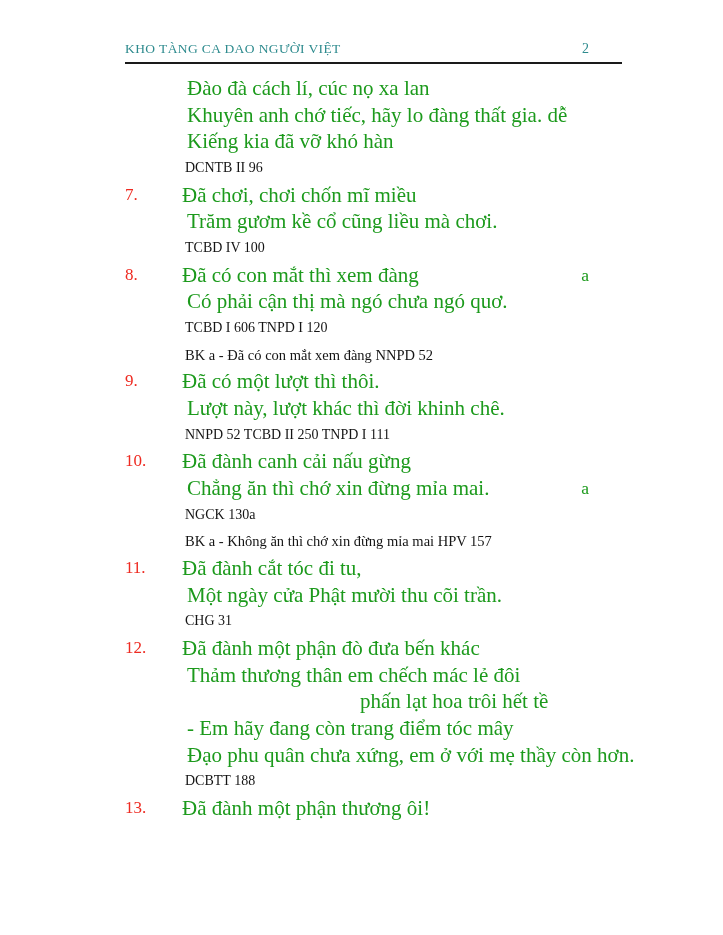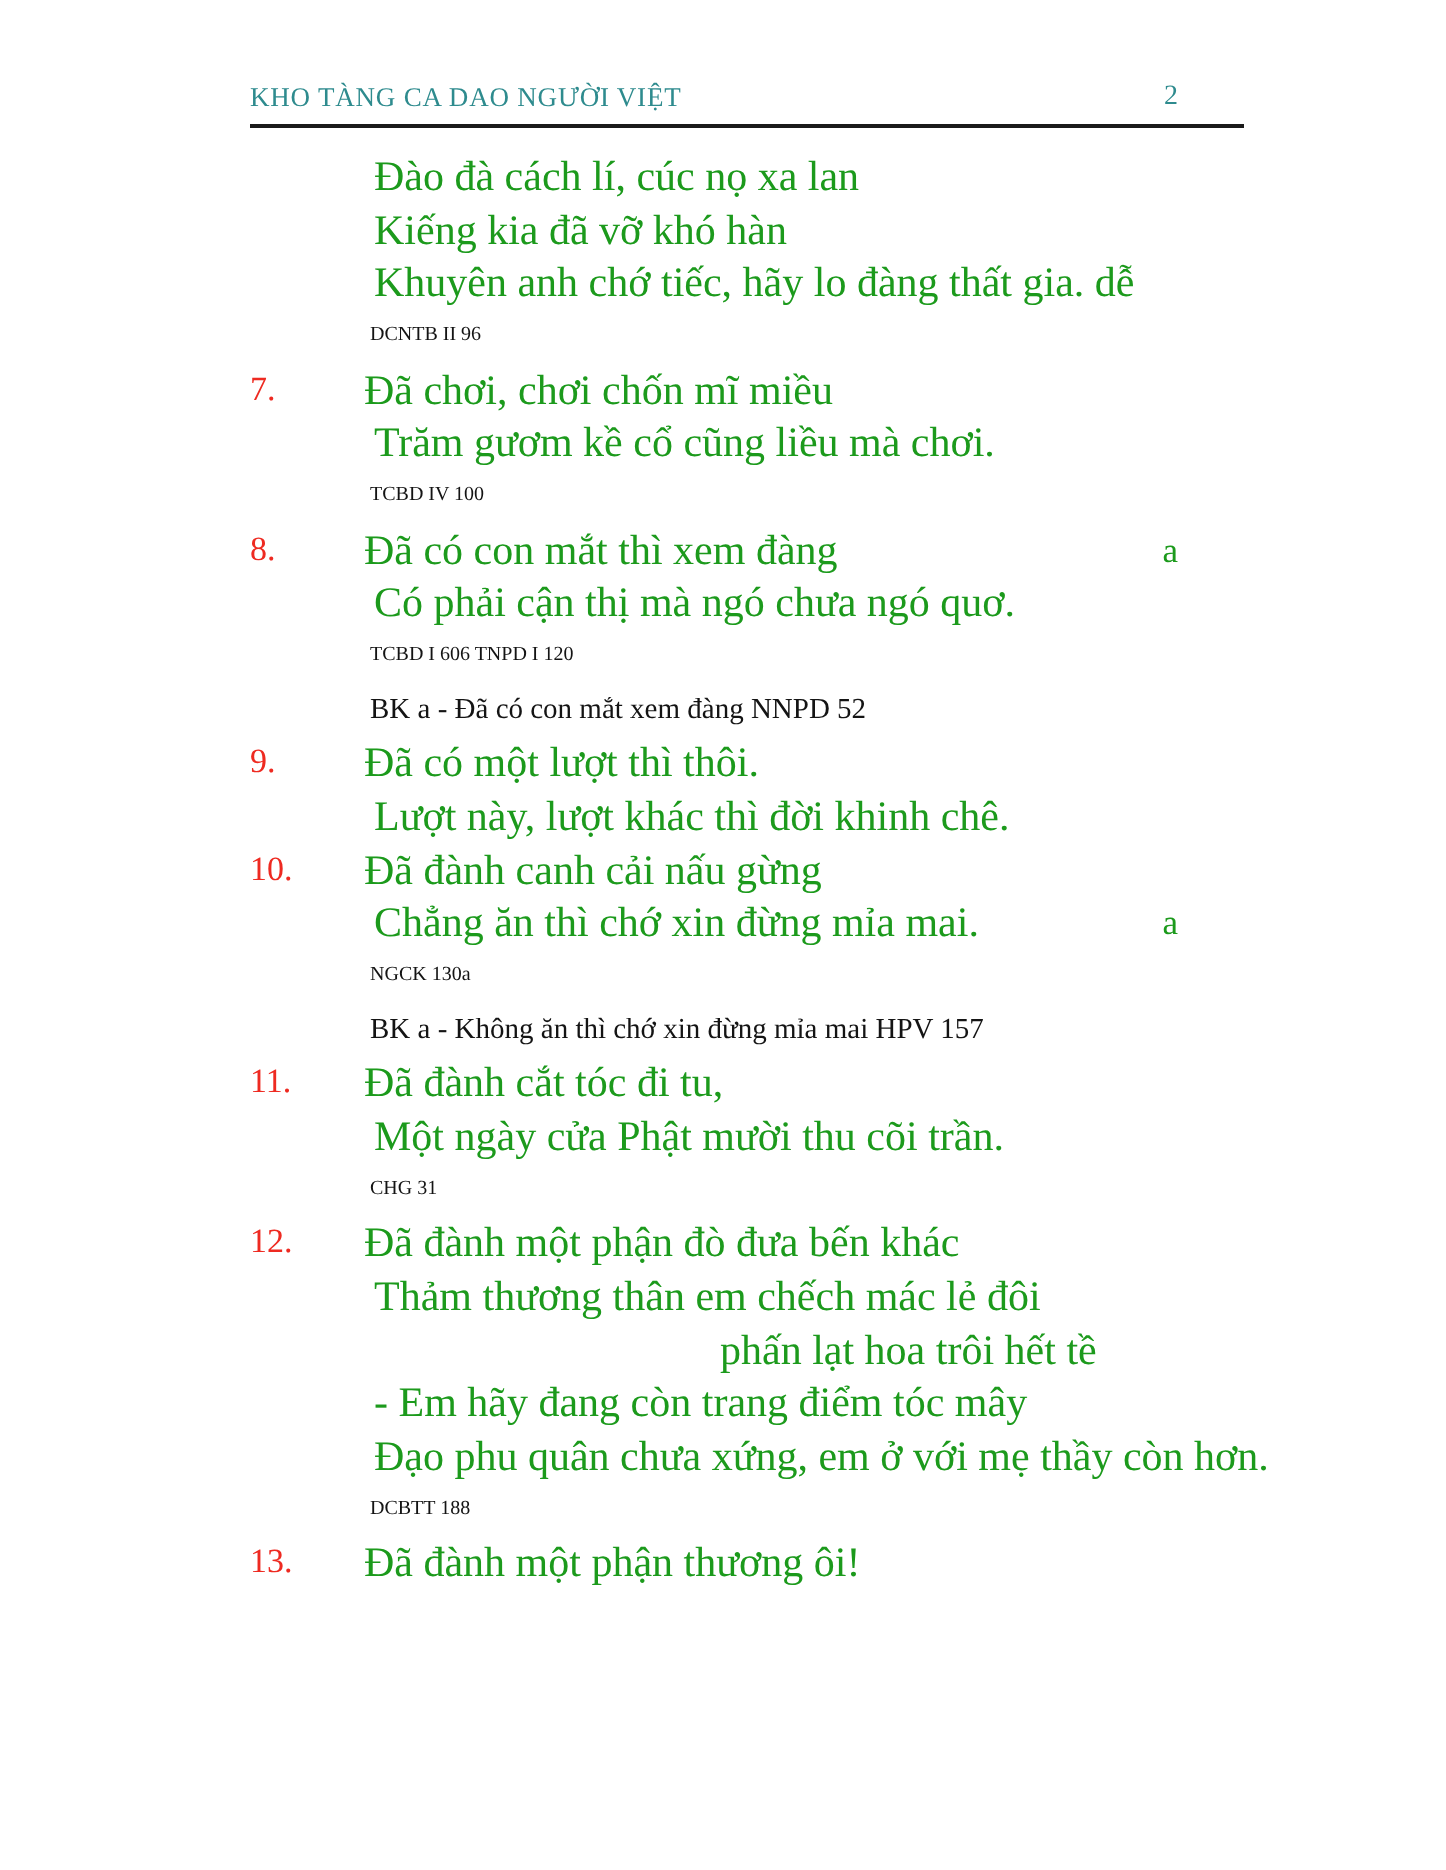--- a/index.html
+++ b/index.html
@@ -63,21 +63,21 @@
     position: absolute;
     left: 187px;
   }
   .row.numbered .txt { left: 182px; }
   .row.verse .txt {
     color: var(--green);
     font-size: 21px;
   }
   .row.ref .txt {
     color: var(--ink);
-    font-size: 10px;
+    font-size: 14px;
     left: 185px;
   }
   .row.bk .txt {
     color: var(--ink);
     font-size: 14.5px;
     left: 185px;
   }
   .row.deep .txt { left: 360px; }
   .right-mark {
     position: absolute;
@@ -93,24 +93,24 @@
   <div id="header">
     <span id="header-title">KHO TÀNG CA DAO NGƯỜI VIỆT</span>
     <span id="page-number">2</span>
     <div id="header-rule"></div>
   </div>
   <div id="rows">
       <div class="row verse">
         <span class="txt">Đào đà cách lí, cúc nọ xa lan</span>
       </div>
       <div class="row verse">
-        <span class="txt">Kiếng kia đã vỡ khó hàn</span>
+        <span class="txt">Khuyên anh chớ tiếc, hãy lo đàng thất gia. dễ</span>
       </div>
       <div class="row verse">
-        <span class="txt">Khuyên anh chớ tiếc, hãy lo đàng thất gia. dễ</span>
+        <span class="txt">Kiếng kia đã vỡ khó hàn</span>
       </div>
       <div class="row ref">
         <span class="txt">DCNTB II 96</span>
       </div>
       <div class="row verse numbered">
         <span class="num">7.</span>
         <span class="txt">Đã chơi, chơi chốn mĩ miều</span>
       </div>
       <div class="row verse">
         <span class="txt">Trăm gươm kề cổ cũng liều mà chơi.</span>
@@ -131,20 +131,23 @@
       </div>
       <div class="row bk">
         <span class="txt">BK a - Đã có con mắt xem đàng NNPD 52</span>
       </div>
       <div class="row verse numbered">
         <span class="num">9.</span>
         <span class="txt">Đã có một lượt thì thôi.</span>
       </div>
       <div class="row verse">
         <span class="txt">Lượt này, lượt khác thì đời khinh chê.</span>
+      </div>
+      <div class="row ref">
+        <span class="txt">NNPD 52 TCBD II 250 TNPD I 111</span>
       </div>
       <div class="row verse numbered">
         <span class="num">10.</span>
         <span class="txt">Đã đành canh cải nấu gừng</span>
       </div>
       <div class="row verse">
         <span class="txt">Chẳng ăn thì chớ xin đừng mỉa mai.</span>
         <span class="right-mark">a</span>
       </div>
       <div class="row ref">

